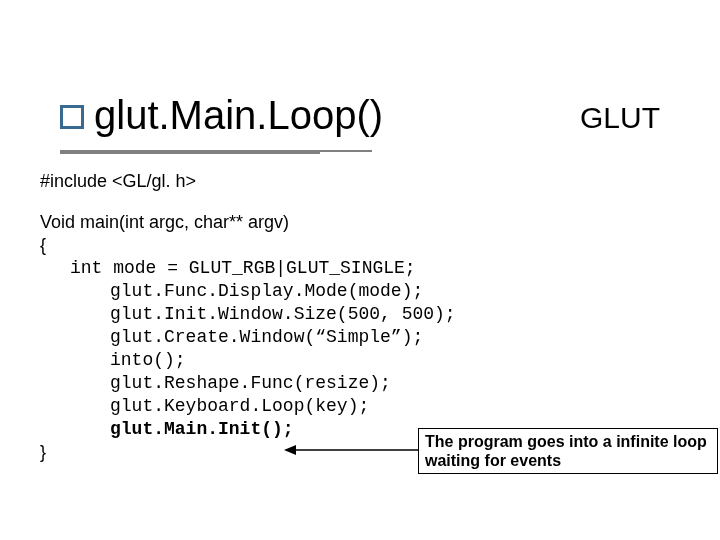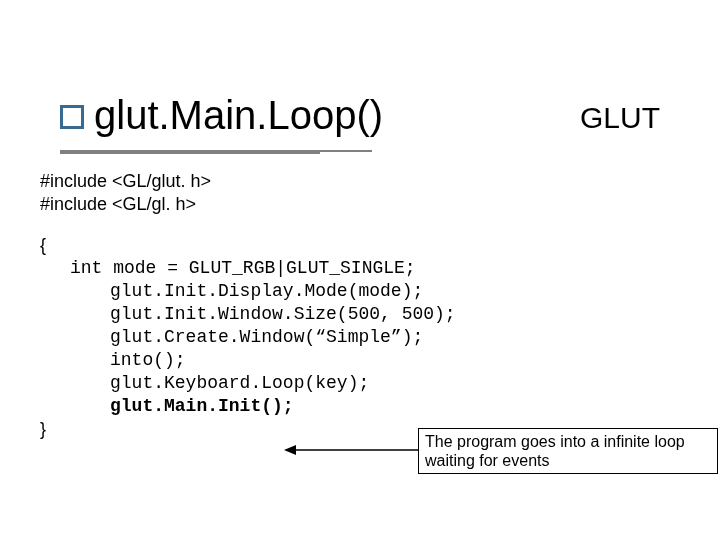--- a/index.html
+++ b/index.html
@@ -84,21 +84,21 @@
   }
   .callout-box {
     position: absolute;
     left: 418px;
     top: 428px;
     width: 286px;
     border: 1px solid #000;
     background: #fff;
     padding: 3px 6px;
     font-family: Tahoma, Verdana, sans-serif;
-    font-weight: normal;
+    font-weight: bold;
     font-size: 16px;
     line-height: 1.2;
   }
 </style>
 </head>
 <body>
 
 <div class="slide">
 
   <div class="title-row">
@@ -107,29 +107,30 @@
   </div>
 
   <div class="corner-label">GLUT</div>
 
   <div class="title-underline">
     <div class="bar1"></div>
     <div class="bar2"></div>
   </div>
 
   <div class="code-block">
-    <div class="sans">#include &lt;GL/glut. h&gt;</div>
     <div class="sans">#include &lt;GL/gl. h&gt;</div>
     <div style="height:18px"></div>
+    <div class="sans">Void main(int argc, char** argv)</div>
     <div class="sans">{</div>
     <div class="mono indent1">int mode = GLUT_RGB|GLUT_SINGLE;</div>
-    <div class="mono indent2">glut.Init.Display.Mode(mode);</div>
+    <div class="mono indent2">glut.Func.Display.Mode(mode);</div>
     <div class="mono indent2">glut.Init.Window.Size(500, 500);</div>
     <div class="mono indent2">glut.Create.Window(“Simple”);</div>
     <div class="mono indent2">into();</div>
+    <div class="mono indent2">glut.Reshape.Func(resize);</div>
     <div class="mono indent2">glut.Keyboard.Loop(key);</div>
     <div class="mono bold indent2">glut.Main.Init();</div>
     <div class="sans">}</div>
   </div>
 
   <svg class="arrow" viewBox="0 0 134 12">
     <line x1="134" y1="6" x2="10" y2="6" stroke="#000" stroke-width="1.5"></line>
     <polygon points="0,6 12,1 12,11" fill="#000"></polygon>
   </svg>
 

